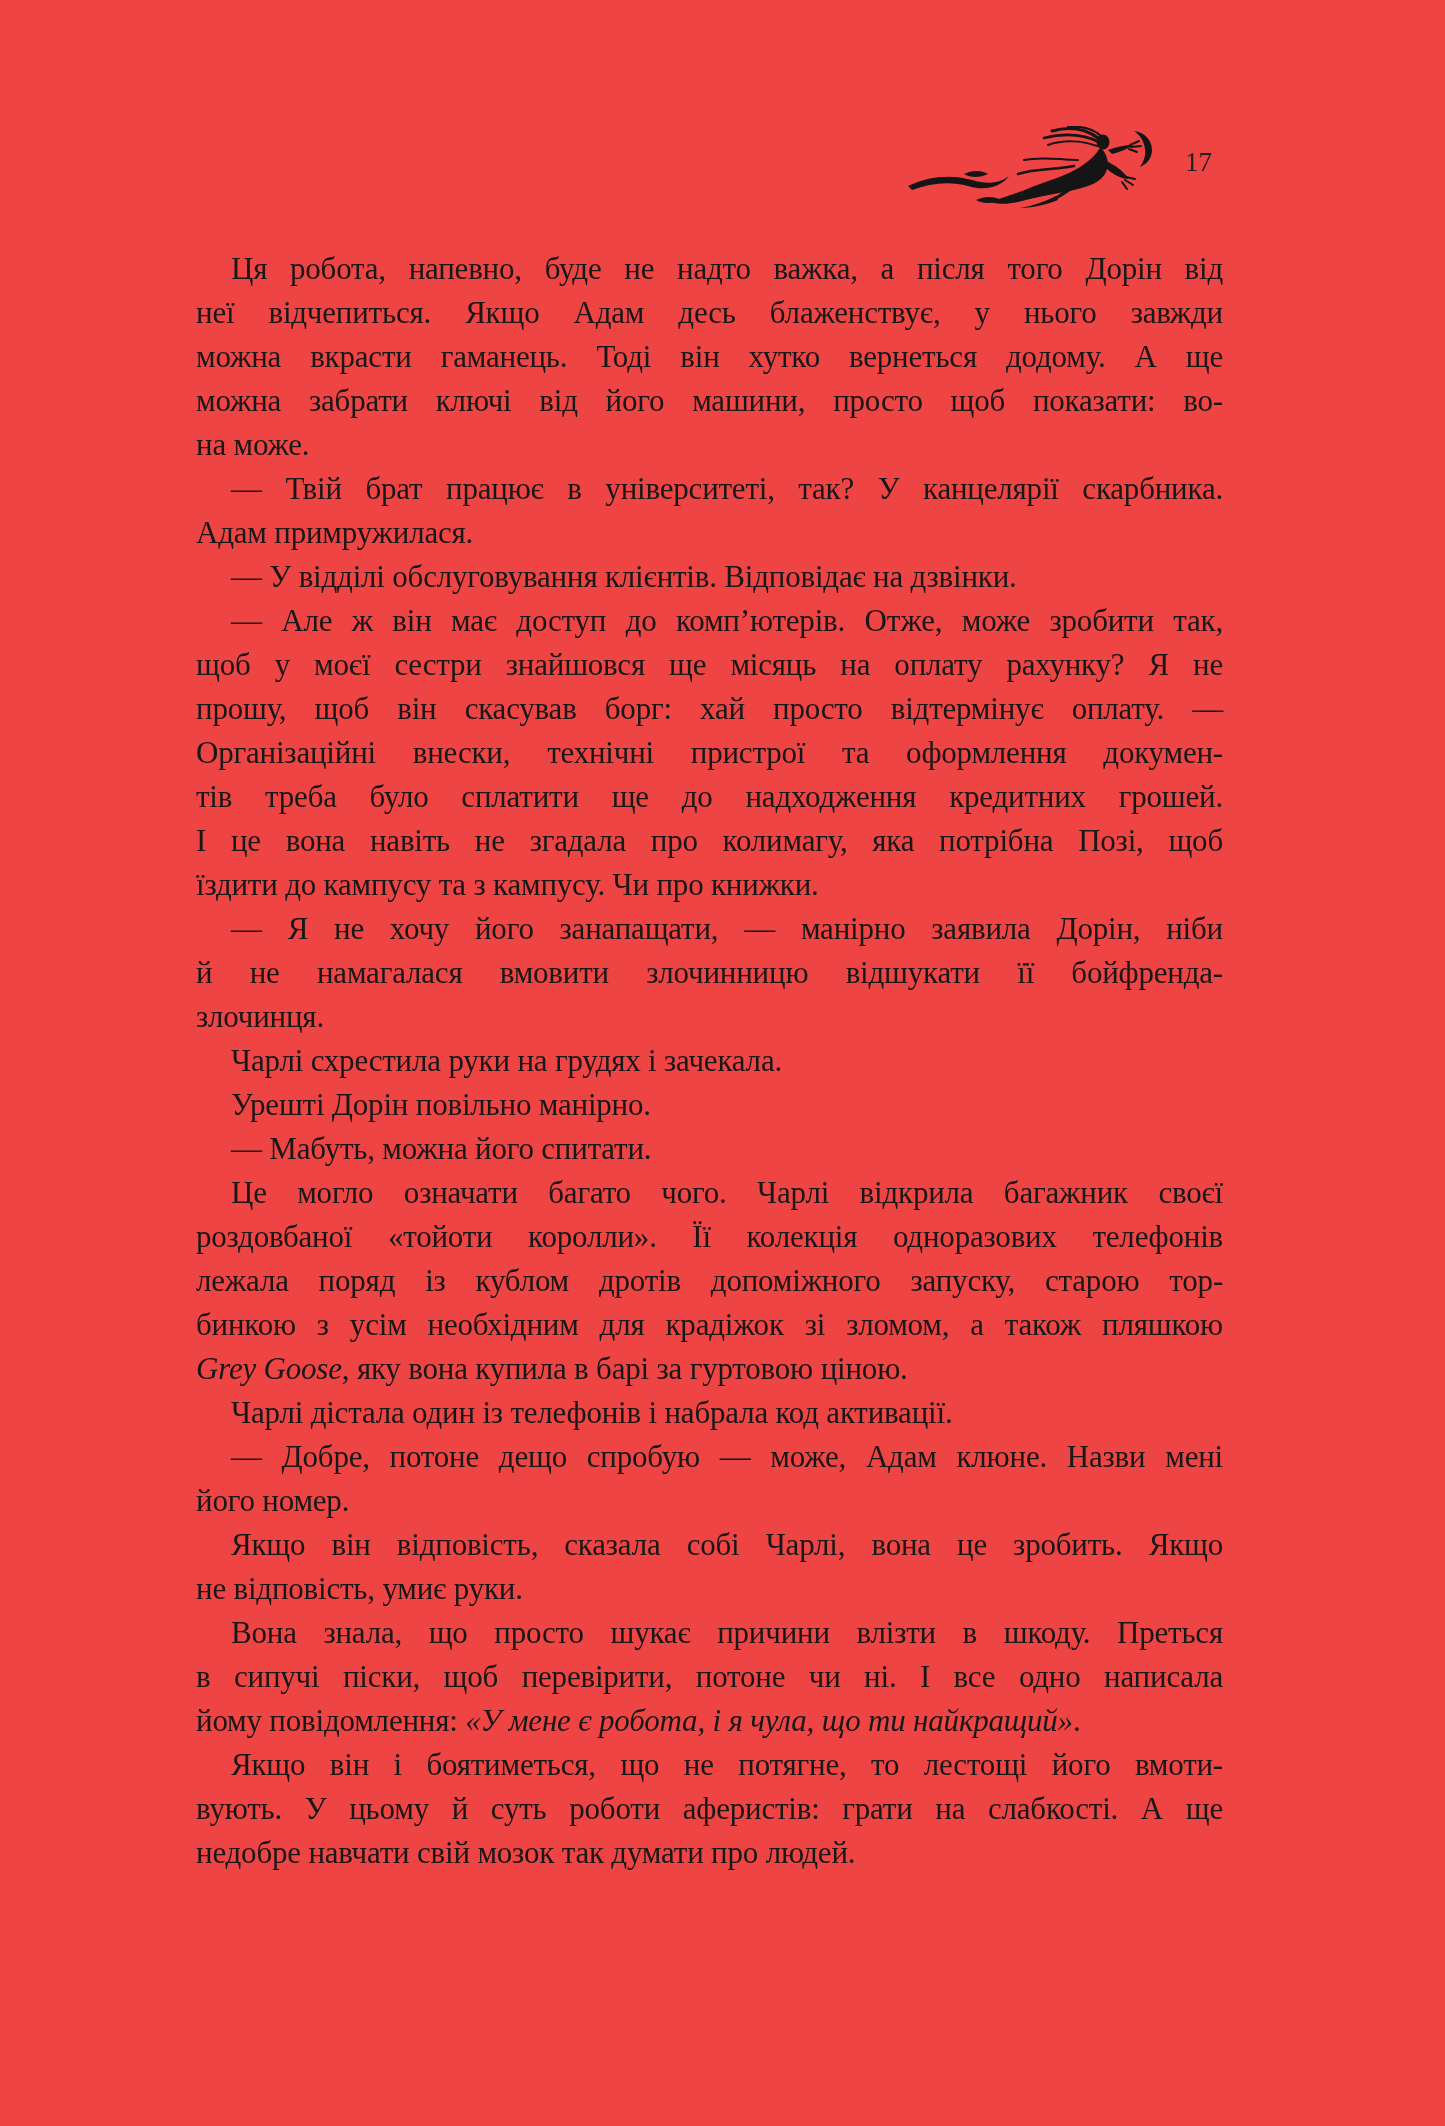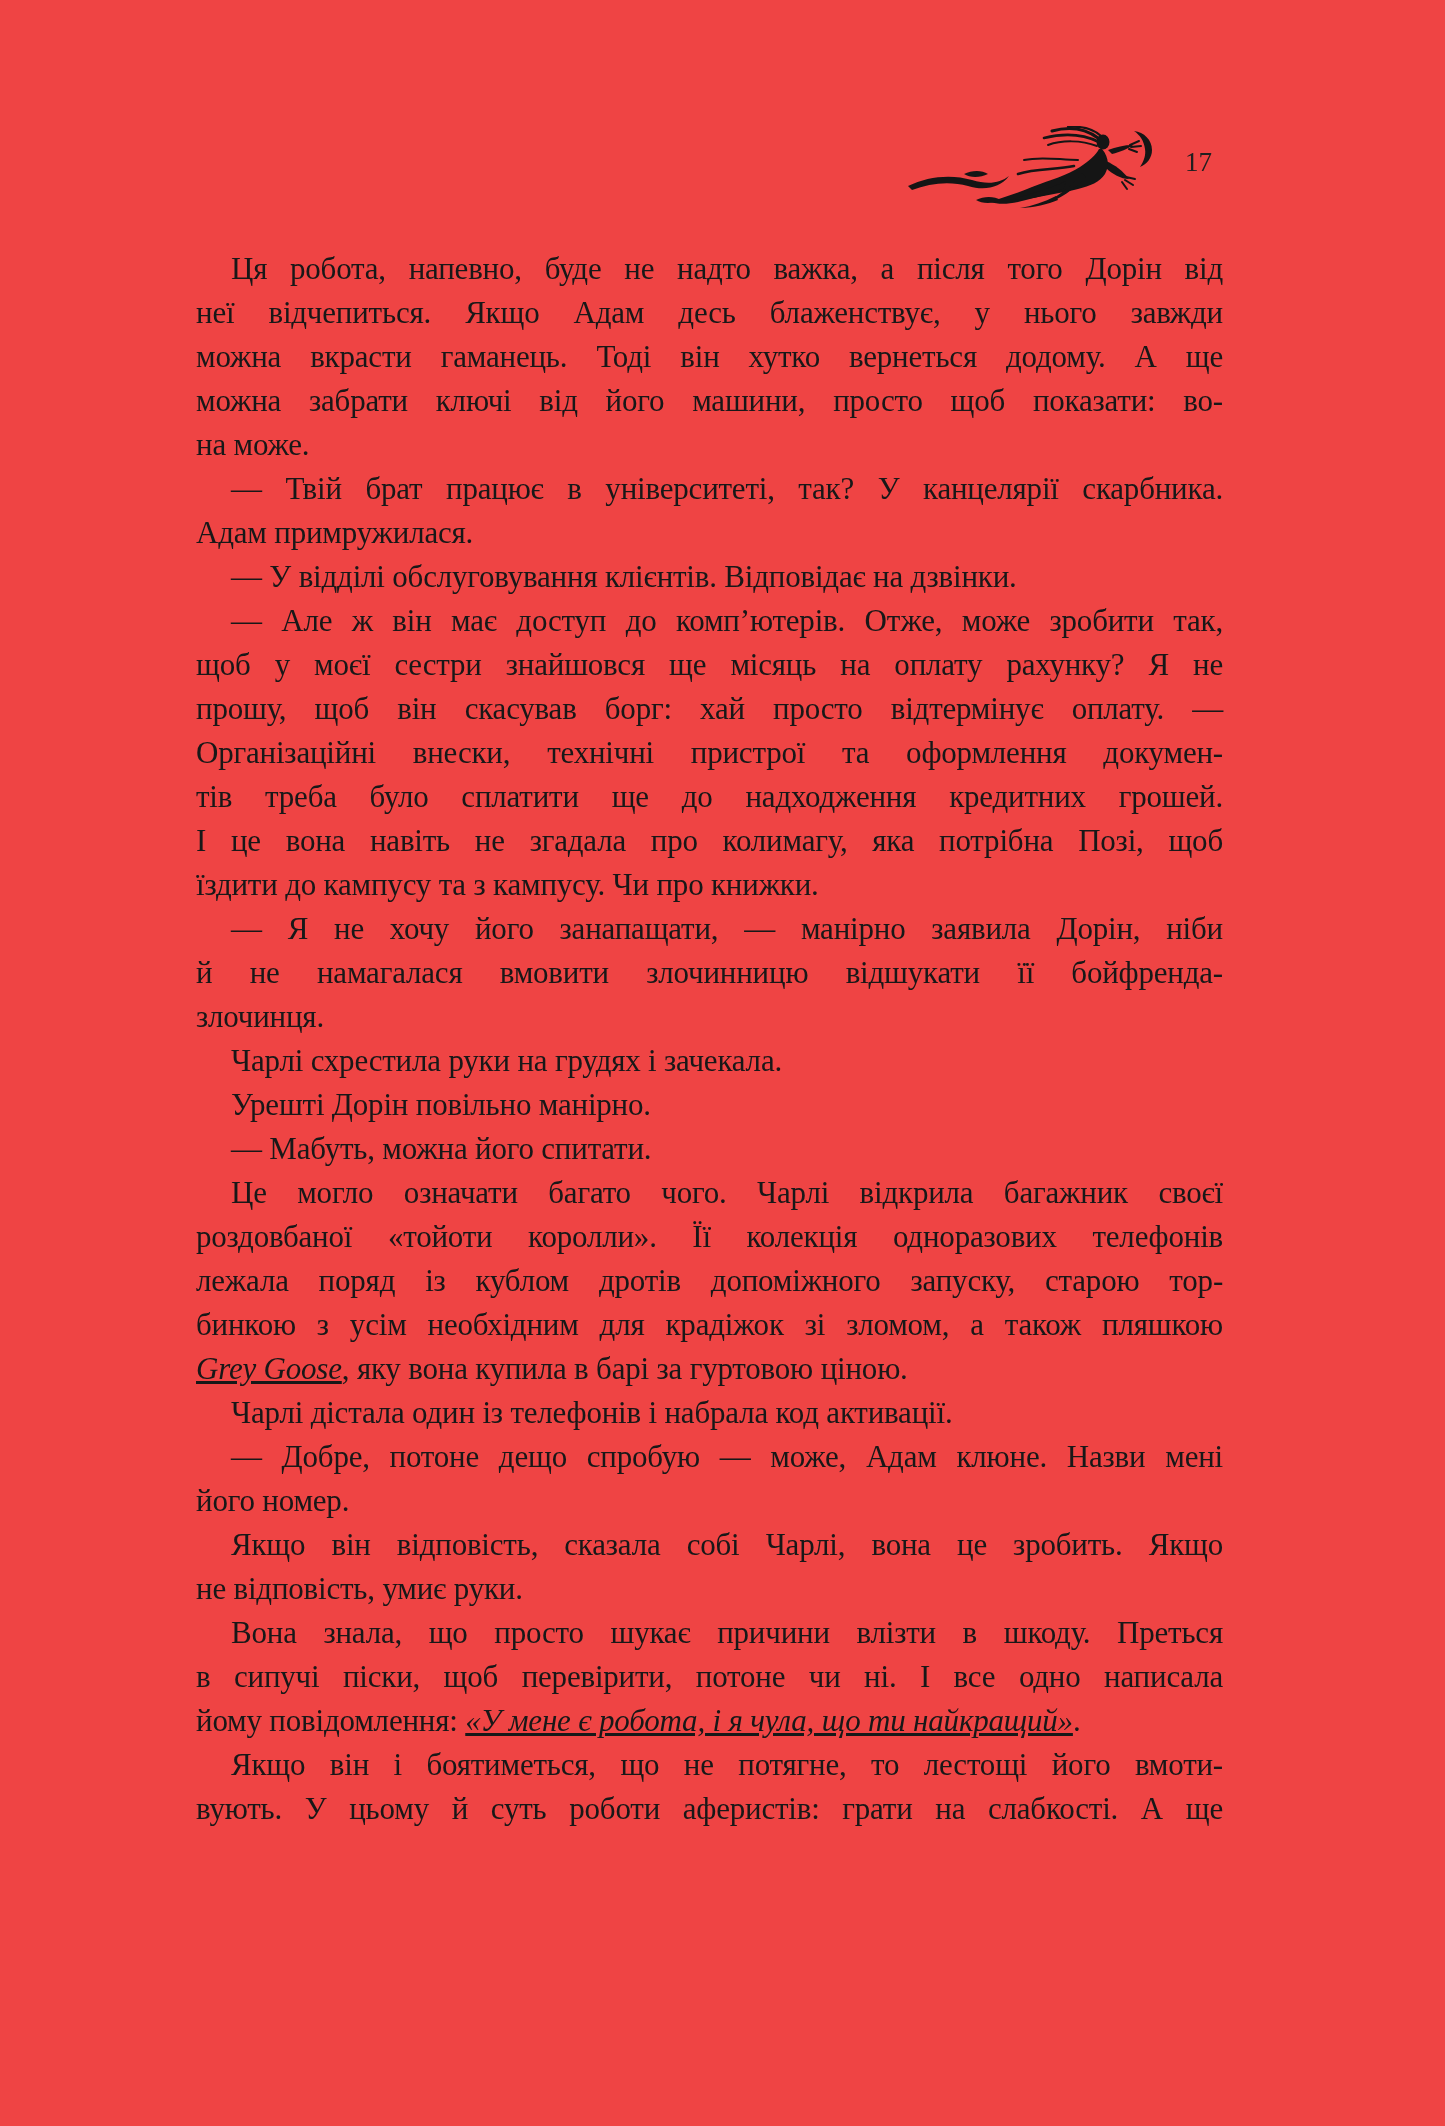--- a/index.html
+++ b/index.html
@@ -48,21 +48,21 @@
   .line {
     height: 44px;
     text-align: justify;
     text-align-last: justify;
     text-justify: inter-word;
     white-space: normal;
     margin-left: 16px;
   }
   .line.last { text-align-last: left; }
   .line.indent { text-indent: 35px; }
-  .italic { font-style: italic; text-decoration: underline; }
+  .italic { font-style: italic; }
 </style>
 </head>
 <body>
 
 <main class="page">
 
   <div class="ornament">
     <svg viewBox="0 0 248 88" xmlns="http://www.w3.org/2000/svg" fill="#151515" stroke="none">
 
       <path d="M228,5 C238,6 246,14 246,24 C246,32 241,38 234,41 C238,35 240,29 239,23 C238,15 234,9 228,5 Z"></path>
@@ -165,16 +165,17 @@
         <div class="line last"><span>не відповість, умиє руки.</span></div>
       </div>
       <div class="paragraph">
         <div class="line indent"><span>Вона знала, що просто шукає причини влізти в шкоду. Преться</span></div>
         <div class="line"><span>в сипучі піски, щоб перевірити, потоне чи ні. І все одно написала</span></div>
         <div class="line last"><span>йому повідомлення: </span><span class="italic">«У мене є робота, і я чула, що ти найкращий»</span><span>.</span></div>
       </div>
       <div class="paragraph">
         <div class="line indent"><span>Якщо він і боятиметься, що не потягне, то лестощі його вмоти-</span></div>
         <div class="line"><span>вують. У цьому й суть роботи аферистів: грати на слабкості. А ще</span></div>
+        <div class="line last"><span>недобре навчати свій мозок так думати про людей.</span></div>
       </div>
     </div>
 
 </main>
 
 </body></html>

